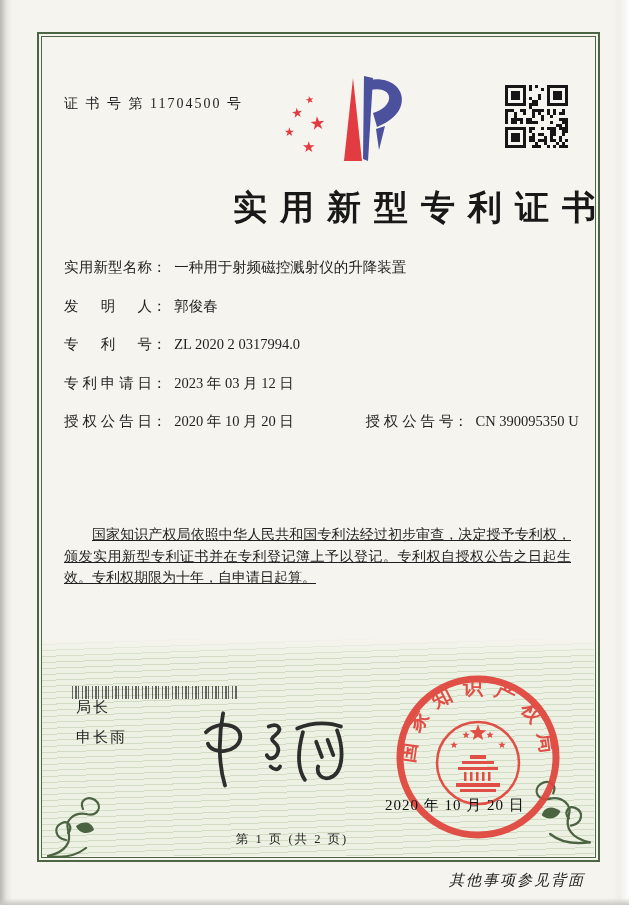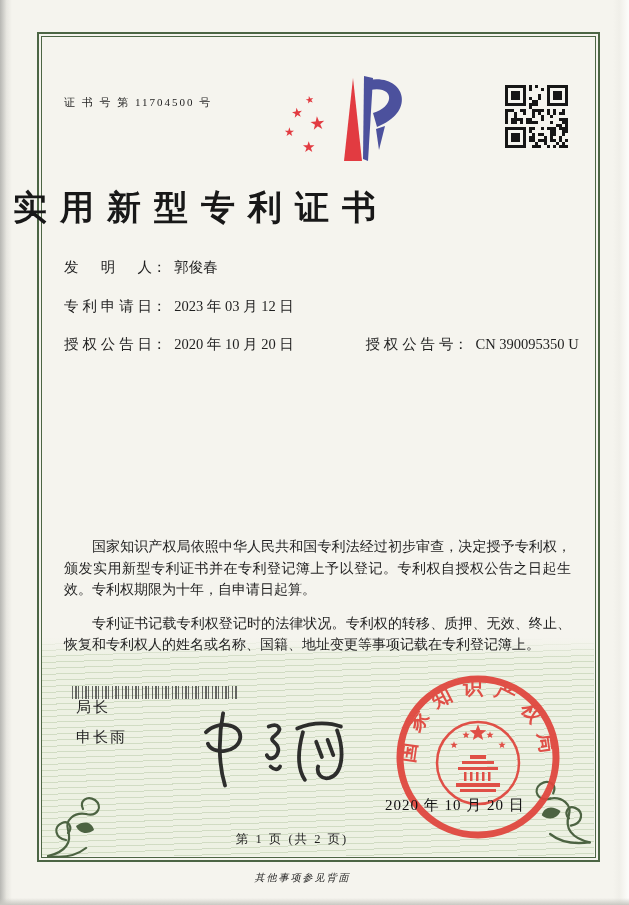--- a/index.html
+++ b/index.html
@@ -23,40 +23,40 @@
   .frame-inner{position:absolute;inset:2px;border:1px solid #4c6544;}
 
   
   .band{position:absolute;left:41px;top:638px;width:553px;height:218px;z-index:1;
     background-color:#edf1e3;
     background-image:repeating-linear-gradient(178deg,
       rgba(142,170,120,.30) 0 1px, rgba(0,0,0,0) 1px 6px);}
   .band-fade{position:absolute;left:0;top:0;width:100%;height:20px;
     background:linear-gradient(180deg,#f5f4ee,rgba(245,244,238,0));}
 
-  .cert-no{position:absolute;left:64px;top:95px;font-size:11px;letter-spacing:2px;z-index:4;}
+  .cert-no{position:absolute;left:64px;top:95px;font-size:14px;letter-spacing:2px;z-index:4;}
 
   .logo{position:absolute;left:272px;top:70px;z-index:4;}
   .qr{position:absolute;left:505px;top:85px;width:63px;height:63px;z-index:4;}
   .qr svg{width:100%;height:100%;shape-rendering:crispEdges;}
 
-  .title{position:absolute;left:0;top:185px;width:609px;text-align:left;z-index:4;
+  .title{position:absolute;left:0;top:185px;width:609px;text-align:right;z-index:4;
     font-size:34px;font-weight:bold;letter-spacing:13px;text-indent:13px;color:#181818;}
 
   .fields{position:absolute;left:64px;top:258px;width:525px;font-size:14.5px;z-index:4;}
   .row{height:38.6px;white-space:nowrap;}
   .flabel{display:inline-block;width:88px;text-align:justify;text-align-last:justify;
     vertical-align:top;}
   .colon{display:inline-block;}
   .fval{display:inline-block;margin-left:4px;}
   .pair2{margin-left:68px;}
 
   .notices{position:absolute;left:64px;top:524px;width:507px;z-index:4;
     font-size:14px;line-height:21.5px;text-align:justify;}
-  .notices p{margin:12px 0 7px;text-indent:2em;}
+  .notices p{margin:0 0 7px;text-indent:2em;text-decoration:underline;}
 
   .barcode{position:absolute;left:72px;top:686px;width:166px;height:13px;z-index:4;opacity:.75;
     background:repeating-linear-gradient(90deg,
       #383838 0 1px, rgba(0,0,0,0) 1px 3px,
       #383838 3px 5px, rgba(0,0,0,0) 5px 6px,
       #383838 6px 7px, rgba(0,0,0,0) 7px 10px);}
 
   .director{position:absolute;left:76px;top:692px;font-size:15px;line-height:30px;z-index:4;
     letter-spacing:2px;}
   .signature{position:absolute;left:185px;top:700px;z-index:4;}
@@ -64,22 +64,22 @@
   .seal{position:absolute;left:392px;top:671px;width:172px;height:172px;z-index:4;opacity:.93;}
   .seal-date{position:absolute;left:385px;top:796px;font-size:15px;letter-spacing:1px;
     color:#111;z-index:5;}
 
   .fl{position:absolute;z-index:2;}
   .fl-bl{left:42px;top:790px;width:92px;height:70px;}
   .fl-br{left:500px;top:764px;width:96px;height:92px;transform:scaleX(-1);}
 
   .page-indicator{position:absolute;left:37px;top:831px;width:510px;text-align:center;
     font-size:12.5px;letter-spacing:2px;z-index:4;}
-  .back-note{position:absolute;left:20px;top:871px;width:565px;text-align:center;
-    font-size:10px;font-style:italic;letter-spacing:2px;z-index:4;}
+  .back-note{position:absolute;left:20px;top:871px;width:565px;text-align:right;
+    font-size:15px;font-style:italic;letter-spacing:2px;z-index:4;}
 </style>
 </head>
 <body>
 
 <div class="edge-left"></div>
 <div class="edge-right"></div>
 <div class="edge-bottom"></div>
 
 <div class="band">
   <div class="band-fade"></div>
@@ -314,38 +314,45 @@
       <rect x="18" y="20" width="1" height="1" fill="#161616"></rect>
       <rect x="19" y="20" width="1" height="1" fill="#161616"></rect>
       <rect x="20" y="20" width="1" height="1" fill="#161616"></rect>
     </svg>
 </div>
 
 <div class="title">实用新型专利证书</div>
 
 <div class="fields">
   <div class="row">
+    <span class="flabel">实用新型名称</span><span class="colon">：</span>
+    <span class="fval">一种用于射频磁控溅射仪的升降装置</span>
+  </div>
+  <div class="row">
     <span class="flabel">发明人</span><span class="colon">：</span>
     <span class="fval">郭俊春</span>
+  </div>
+  <div class="row">
+    <span class="flabel">专利号</span><span class="colon">：</span>
+    <span class="fval">ZL 2020 2 0317994.0</span>
   </div>
   <div class="row">
     <span class="flabel">专利申请日</span><span class="colon">：</span>
     <span class="fval">2023 年 03 月 12 日</span>
   </div>
   <div class="row">
     <span class="flabel">授权公告日</span><span class="colon">：</span>
     <span class="fval">2020 年 10 月 20 日</span>
     <span class="flabel pair2">授权公告号</span><span class="colon">：</span>
     <span class="fval">CN 390095350 U</span>
   </div>
 </div>
 
 <div class="notices">
   <p>国家知识产权局依照中华人民共和国专利法经过初步审查，决定授予专利权，颁发实用新型专利证书并在专利登记簿上予以登记。专利权自授权公告之日起生效。专利权期限为十年，自申请日起算。</p>
-  <p>专利证书记载专利权登记时的法律状况。专利权的转移、质押、无效、终止、恢复和专利权人的姓名或名称、国籍、地址变更等事项记载在专利登记簿上。</p>
 </div>
 
 <div class="barcode"></div>
 
 <div class="director">
   <div>局长</div>
   <div>申长雨</div>
 </div>
 
 <svg class="signature" width="175" height="95" viewBox="0 0 180 100">

